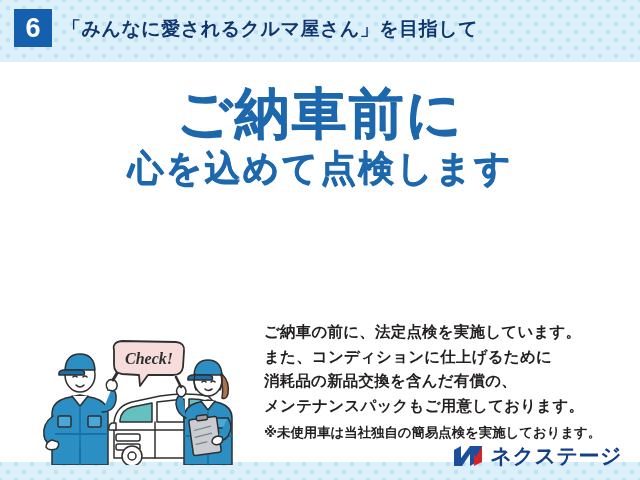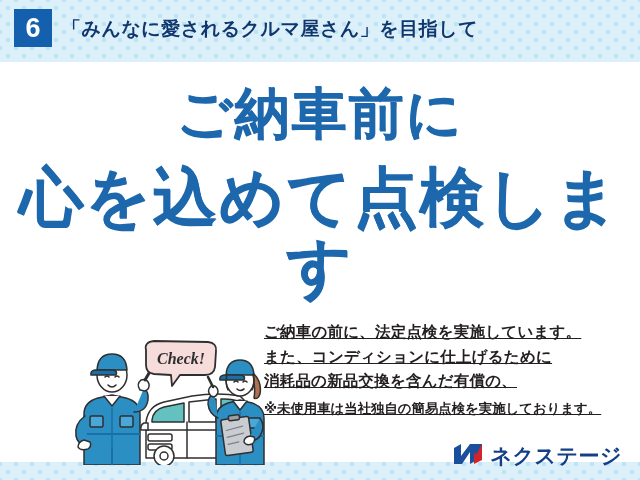--- a/index.html
+++ b/index.html
@@ -45,42 +45,42 @@
   #headline{
     position:absolute;left:0;top:22px;width:640px;
     text-align:center;color:#1d68ad;
     font-weight:bold;line-height:1.08;
   }
   .hl-line{
     display:block;font-size:56px;letter-spacing:2px;
     text-shadow:0.5px 0.5px 0 #1d68ad;
   }
   .hl-line.l1{font-size:55px;}
-  .hl-line.l2{font-size:64px;margin-top:20px;}
+  .hl-line.l2{font-size:36px;margin-top:6px;}
 
   
   #bodytext{
     position:absolute;left:264px;top:258px;width:360px;
     color:#231f20;font-size:15.5px;line-height:24.5px;
-    font-weight:bold;letter-spacing:0.2px;text-decoration:underline;
+    font-weight:bold;letter-spacing:0.2px;
   }
   #bodytext .ln{display:block;white-space:nowrap;}
   #bodytext .note{
     display:block;white-space:nowrap;
     font-size:13.4px;margin-top:3px;letter-spacing:0px;
   }
 
   
-  #illus{position:absolute;left:68px;top:268px;width:210px;height:135px;text-align:right;}
+  #illus{position:absolute;left:36px;top:268px;width:210px;height:135px;text-align:right;}
   #illus svg{display:block;}
 
   
   #footer-logo{
     position:absolute;right:18px;bottom:10px;
-    display:flex;align-items:flex-start;gap:5px;
+    display:flex;align-items:center;gap:5px;
   }
   #logo-text{
     color:#123f87;font-size:21px;font-weight:bold;letter-spacing:0.5px;
     white-space:nowrap;
   }
 </style>
 </head>
 <body>
 
 <div id="stage">
@@ -201,20 +201,21 @@
           </g>
         </g>
         <text x="113" y="34" text-anchor="middle" font-family="'Liberation Serif',serif" font-size="16" font-style="italic" font-weight="bold" fill="#2f2f2f">Check!</text>
       </svg>
     </div>
 
     <div id="bodytext">
       <span class="ln">ご納車の前に、法定点検を実施しています。</span>
       <span class="ln">また、コンディションに仕上げるために</span>
       <span class="ln">消耗品の新品交換を含んだ有償の、</span>
+      <span class="ln">メンテナンスパックもご用意しております。</span>
       <span class="note">※未使用車は当社独自の簡易点検を実施しております。</span>
     </div>
 
   </div>
 
   <div id="footer-logo">
     <svg width="34" height="24" viewBox="0 0 34 24" xmlns="http://www.w3.org/2000/svg">
       <path d="M2 22 L2 6 L9 2 L9 14 L18 2 L25 2 L25 18 L18 22 L18 10 L10 22 Z" fill="#1b4f9c"></path>
       <path d="M22 2 L30 2 L30 18 L22 22 Z" fill="#d3242b"></path>
       <path d="M22 2 L30 2 L24 13 L22 10 Z" fill="#1b4f9c"></path>

